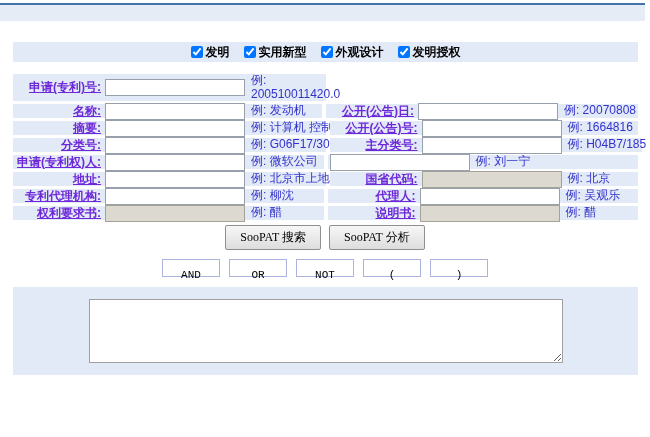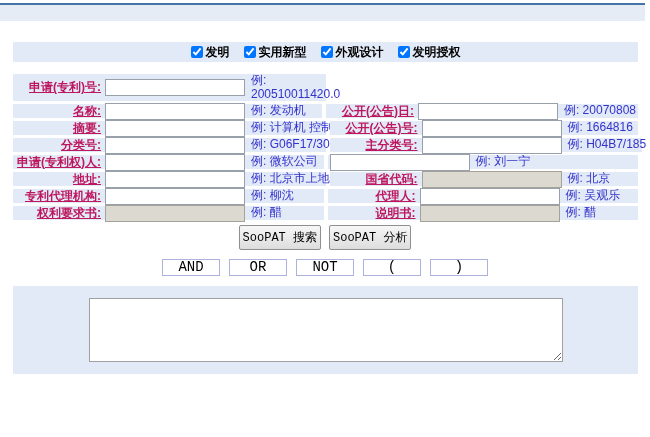--- a/index.html
+++ b/index.html
@@ -23,45 +23,45 @@
   .chk{display:flex;align-items:center;gap:3px;}
   .chk input{margin:0;width:12px;height:12px;}
   .frow{display:flex;gap:4px;margin-bottom:3px;}
   .cell{
     background:#e2e9f7;width:50%;display:flex;align-items:center;
     height:14px;box-sizing:border-box;padding:0 2px;
   }
   .frow.tall .cell{height:27px;}
   .flabel{
     display:inline-block;width:86px;flex-shrink:0;text-align:right;
-    color:#be185d;font-weight:bold;text-decoration:underline;cursor:pointer;
+    color:#6d28d9;font-weight:bold;text-decoration:underline;cursor:pointer;
     margin-right:4px;white-space:nowrap;
   }
   .finput{
     width:140px;height:17px;flex-shrink:0;border:1px solid #98a0ac;
     background:#fff;font-size:12px;padding:0 2px;box-sizing:border-box;
   }
   .finput[disabled]{background:#dcd9d1;border-color:#a5a299;}
   .example{
     color:#3333cc;margin-left:6px;line-height:1.15;white-space:nowrap;
   }
   .example.wrap{max-width:78px;white-space:normal;word-break:keep-all;}
   
   .actions{display:flex;justify-content:center;gap:8px;margin-top:5px;}
   .sysbtn{
-    font-family:Liberation Mono, monospace;font-size:12px;
-    color:#000;padding:3px 3px;border:1px solid #8f8f8f;border-radius:2px;
+    font-family:Liberation Serif, serif;font-size:12px;
+    color:#000;padding:3px 14px;border:1px solid #8f8f8f;border-radius:2px;
     background:linear-gradient(#f7f7f7,#dddddd);cursor:pointer;
   }
   
   .ops{display:flex;justify-content:center;gap:9px;margin-top:9px;}
   .opbtn{
     width:58px;height:17px;background:#ffffff;border:1px solid #aab2dd;
     font-family:"Liberation Mono","DejaVu Sans Mono",monospace;
-    font-size:14px;color:#000;padding:0;cursor:pointer;line-height:15px;
+    font-size:11px;color:#000;padding:8px;cursor:pointer;line-height:15px;
   }
   
   .tpanel{
     margin:10px 0 0 13px;width:625px;height:88px;background:#e2e9f7;
     display:flex;align-items:center;justify-content:center;
   }
   .expr{
     width:474px;height:64px;border:1px solid #a0a0a0;background:#fff;
     resize:both;font-size:12px;box-sizing:border-box;
   }

